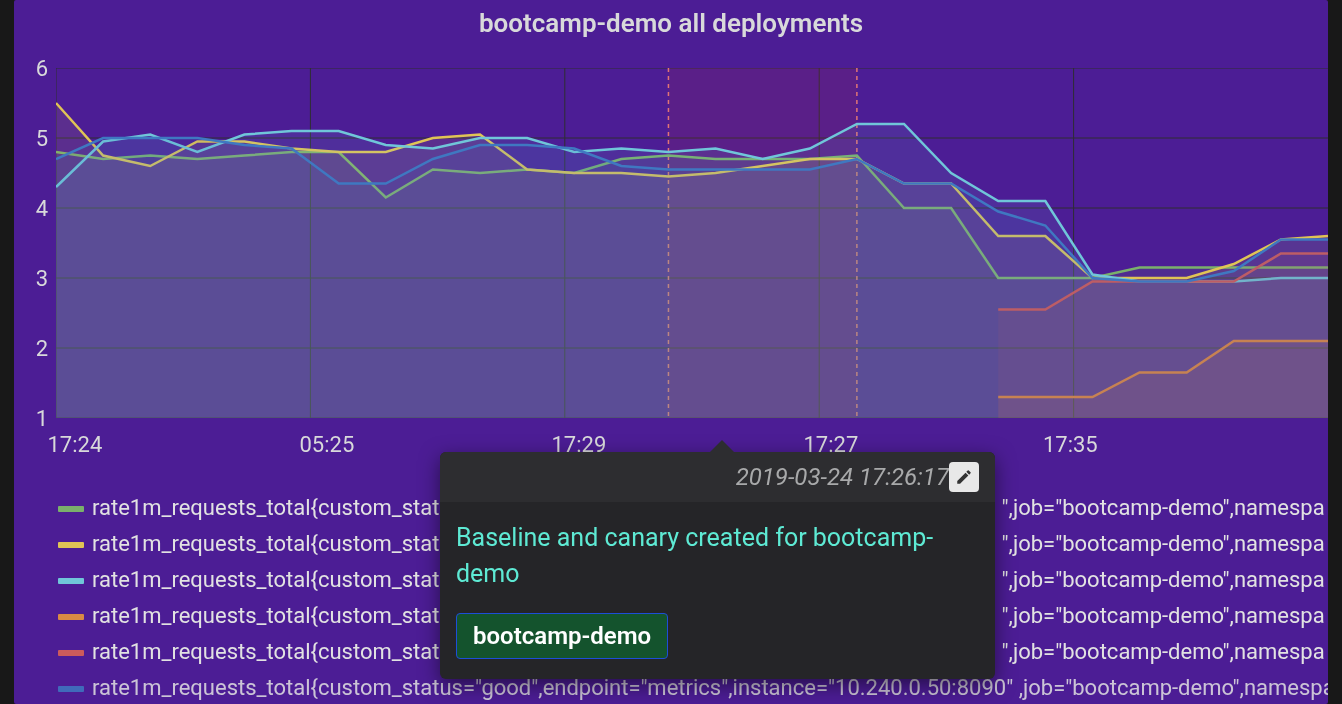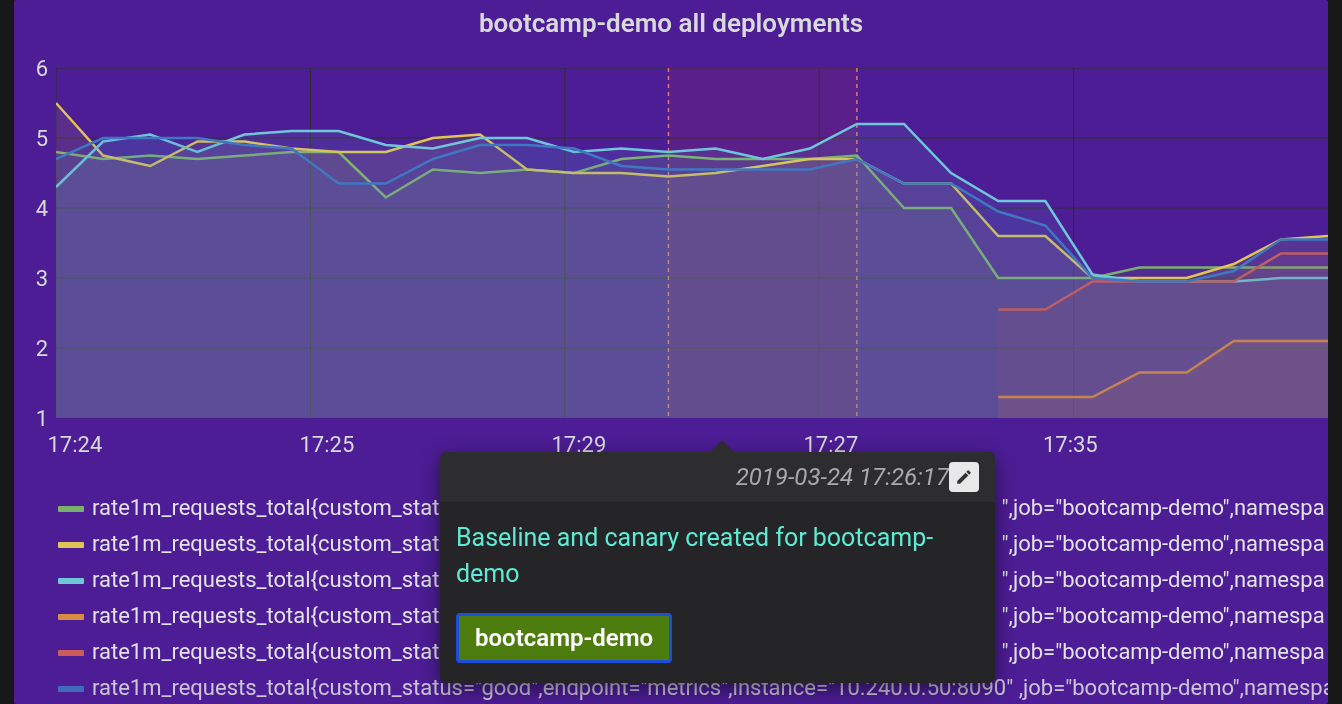--- a/index.html
+++ b/index.html
@@ -170,22 +170,22 @@
     padding: 18px 16px 20px 16px;
   }
   .tooltip-msg {
     font-size: 25px;
     line-height: 1.45;
     color: #5eead4;
     margin-bottom: 20px;
   }
   .tag {
     display: inline-block;
-    background: #4d7c0f;
-    border: 3px solid #1d4ed8;
+    background: #14532d;
+    border: 1px solid #1d4ed8;
     color: #fff;
     font-size: 24px;
     font-weight: 600;
     padding: 8px 16px;
     border-radius: 4px;
   }
 </style>
 </head>
 <body>
 
@@ -230,21 +230,21 @@
         <path d="M 942.2222222222222 329 L 989.3333333333334 329 L 1036.4444444444443 329 L 1083.5555555555557 304.5 L 1130.6666666666665 304.5 L 1177.7777777777778 273 L 1224.888888888889 273 L 1272 273 " fill="none" stroke="#d98a44" stroke-width="2.5"></path>
         <path d="M 942.2222222222222 350 L 942.2222222222222 241.5 L 989.3333333333334 241.5 L 1036.4444444444443 213.5 L 1083.5555555555557 213.5 L 1130.6666666666665 213.5 L 1177.7777777777778 213.5 L 1224.888888888889 185.5 L 1272 185.5 L 1272 350 Z" fill="#cc5b5b" opacity="0.10"></path>
         <path d="M 942.2222222222222 241.5 L 989.3333333333334 241.5 L 1036.4444444444443 213.5 L 1083.5555555555557 213.5 L 1130.6666666666665 213.5 L 1177.7777777777778 213.5 L 1224.888888888889 185.5 L 1272 185.5 " fill="none" stroke="#cc5b5b" stroke-width="2.5"></path>
         <path d="M 0 350 L 0 91 L 47.11111111111111 70 L 94.22222222222221 70 L 141.33333333333331 70 L 188.44444444444443 77 L 235.55555555555554 80.50000000000006 L 282.66666666666663 115.50000000000003 L 329.77777777777777 115.50000000000003 L 376.88888888888886 91 L 424 77 L 471.1111111111111 77 L 518.2222222222222 80.50000000000006 L 565.3333333333333 98 L 612.4444444444445 101.5 L 659.5555555555555 101.5 L 706.6666666666667 101.5 L 753.7777777777777 101.5 L 800.8888888888889 91 L 848 115.50000000000003 L 895.1111111111111 115.50000000000003 L 942.2222222222222 143.49999999999997 L 989.3333333333334 157.49999999999997 L 1036.4444444444443 210 L 1083.5555555555557 213.5 L 1130.6666666666665 213.5 L 1177.7777777777778 203 L 1224.888888888889 171.5 L 1272 171.5 L 1272 350 Z" fill="#3f78c1" opacity="0.10"></path>
         <path d="M 0 91 L 47.11111111111111 70 L 94.22222222222221 70 L 141.33333333333331 70 L 188.44444444444443 77 L 235.55555555555554 80.50000000000006 L 282.66666666666663 115.50000000000003 L 329.77777777777777 115.50000000000003 L 376.88888888888886 91 L 424 77 L 471.1111111111111 77 L 518.2222222222222 80.50000000000006 L 565.3333333333333 98 L 612.4444444444445 101.5 L 659.5555555555555 101.5 L 706.6666666666667 101.5 L 753.7777777777777 101.5 L 800.8888888888889 91 L 848 115.50000000000003 L 895.1111111111111 115.50000000000003 L 942.2222222222222 143.49999999999997 L 989.3333333333334 157.49999999999997 L 1036.4444444444443 210 L 1083.5555555555557 213.5 L 1130.6666666666665 213.5 L 1177.7777777777778 203 L 1224.888888888889 171.5 L 1272 171.5 " fill="none" stroke="#3f78c1" stroke-width="2.5"></path>
       </svg>
   </div>
 
   <div class="xaxis">
     <div style="left:1.5%">17:24</div>
-    <div style="left:21.5%">17:25</div>
+    <div style="left:21.5%">05:25</div>
     <div style="left:41.5%">17:29</div>
     <div style="left:61.5%">17:27</div>
     <div style="left:80.5%">17:35</div>
   </div>
 
   <div class="legend" id="legend">
       <div class="legend-row-split">
         <span class="legend-left"><span class="swatch" style="background:#7ab06b"></span><span>rate1m_requests_total{custom_statu</span></span>
         <span class="legend-gap"></span>
         <span class="legend-right">",job="bootcamp-demo",namespa</span>

